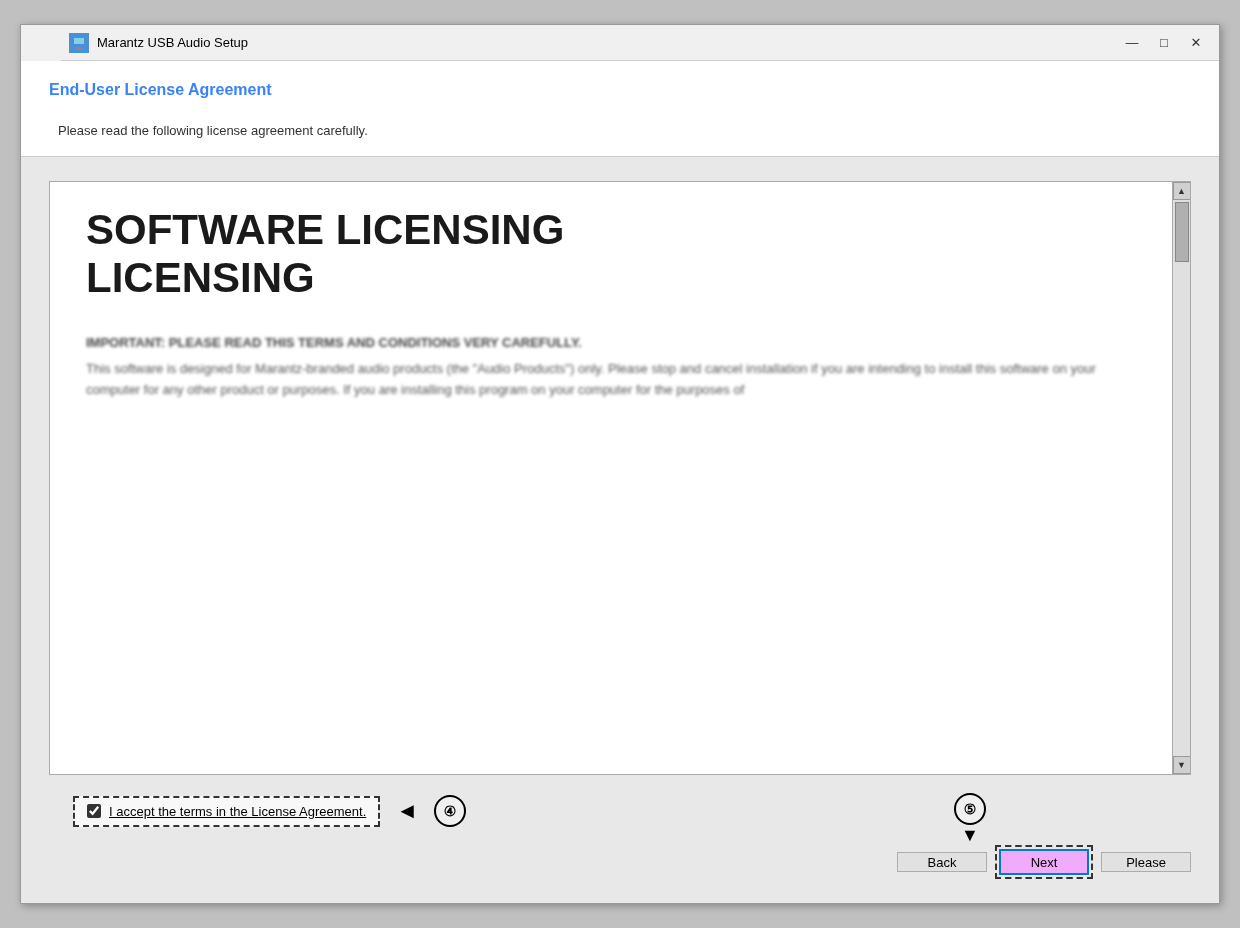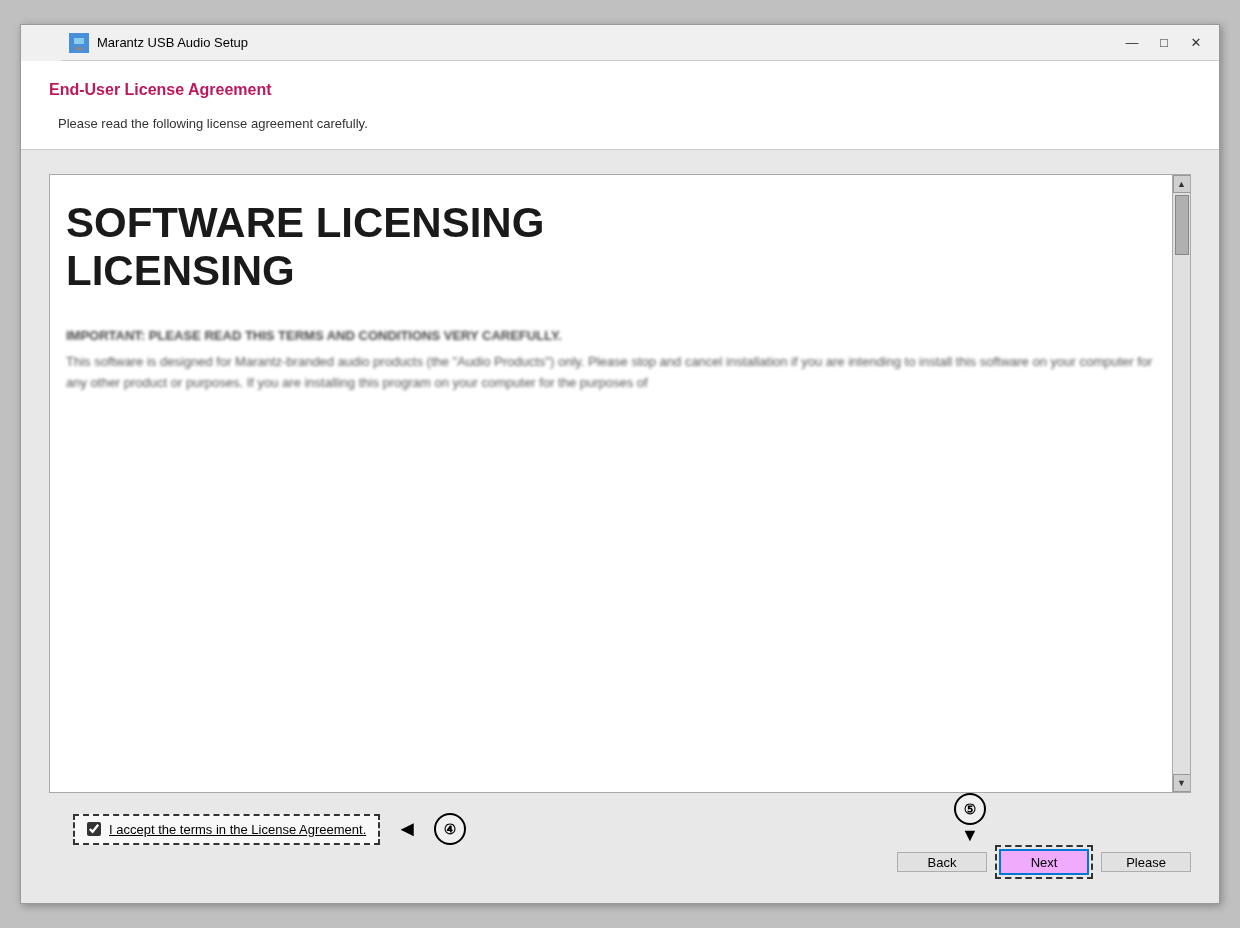--- a/index.html
+++ b/index.html
@@ -76,22 +76,22 @@
     .header-section {
       background: #ffffff;
       padding: 20px 28px 18px 28px;
       border-bottom: 1px solid #ccc;
       flex-shrink: 0;
     }
 
     .header-title {
       font-size: 16px;
       font-weight: bold;
-      color: #be185d;
-      margin-bottom: 17px;
+      color: #3b82f6;
+      margin-bottom: 24px;
     }
 
     .header-subtitle {
       font-size: 13px;
       color: #333;
       margin-left: 9px;
     }
 
     
     .content-area {
@@ -107,21 +107,21 @@
       flex: 1;
       background: #ffffff;
       border: 1px solid #aaa;
       display: flex;
       overflow: hidden;
       margin-bottom: 20px;
     }
 
     .license-content {
       flex: 1;
-      padding: 24px 16px;
+      padding: 24px 36px;
       overflow: hidden;
     }
 
     .license-title {
       font-size: 42px;
       font-weight: 900;
       color: #1a1a1a;
       line-height: 1.15;
       margin-bottom: 30px;
       font-family: Arial, sans-serif;
@@ -172,20 +172,21 @@
     .scroll-thumb {
       width: 14px;
       height: 60px;
       background: #b0b0b0;
       border: 1px solid #888;
       margin: 2px auto;
     }
 
     
     .checkbox-section {
+      margin-bottom: 18px;
       position: relative;
       padding-left: 24px;
     }
 
     .checkbox-dashed-border {
       display: inline-flex;
       align-items: center;
       border: 2px dashed #333;
       padding: 6px 12px;
       background: #f8f8f8;

